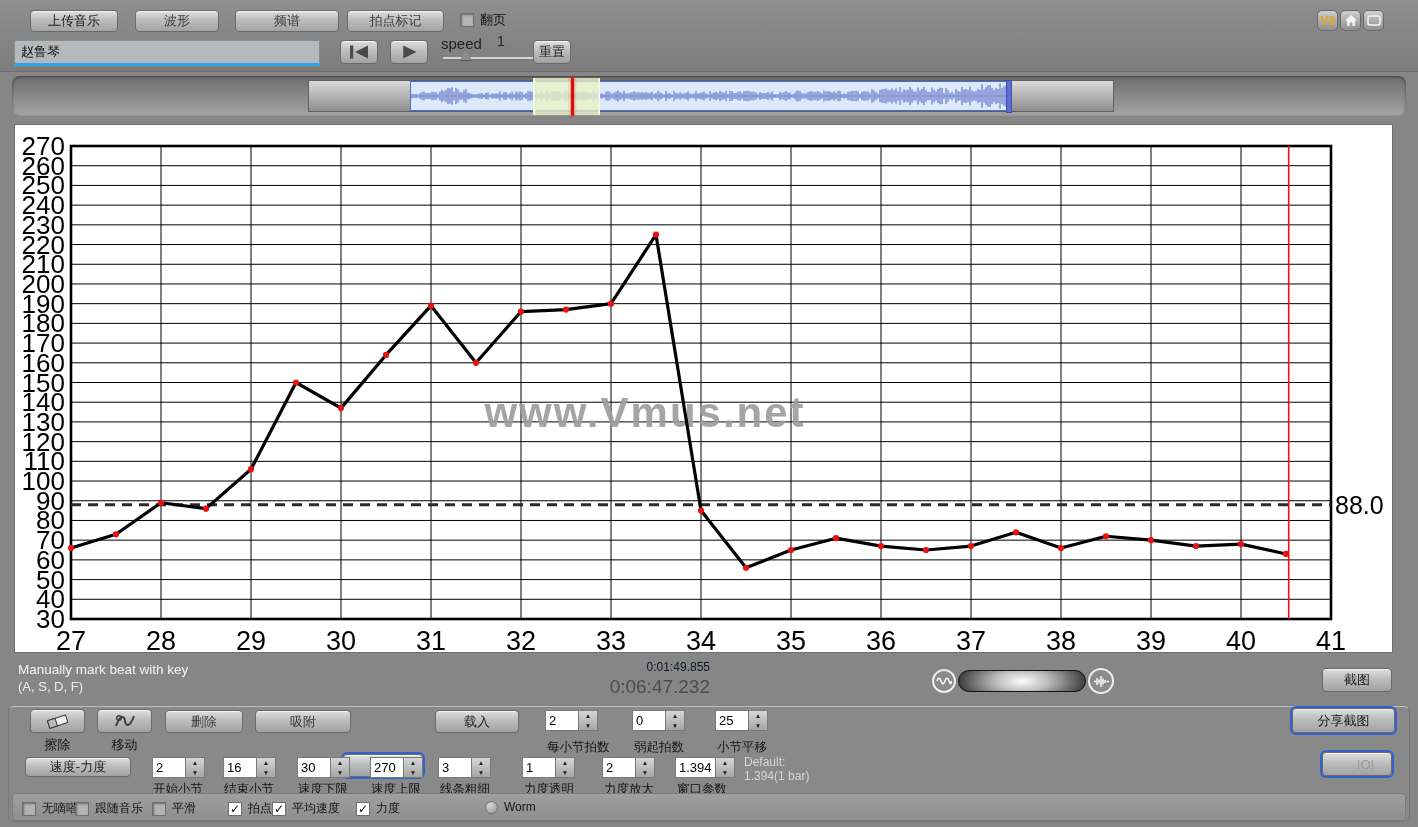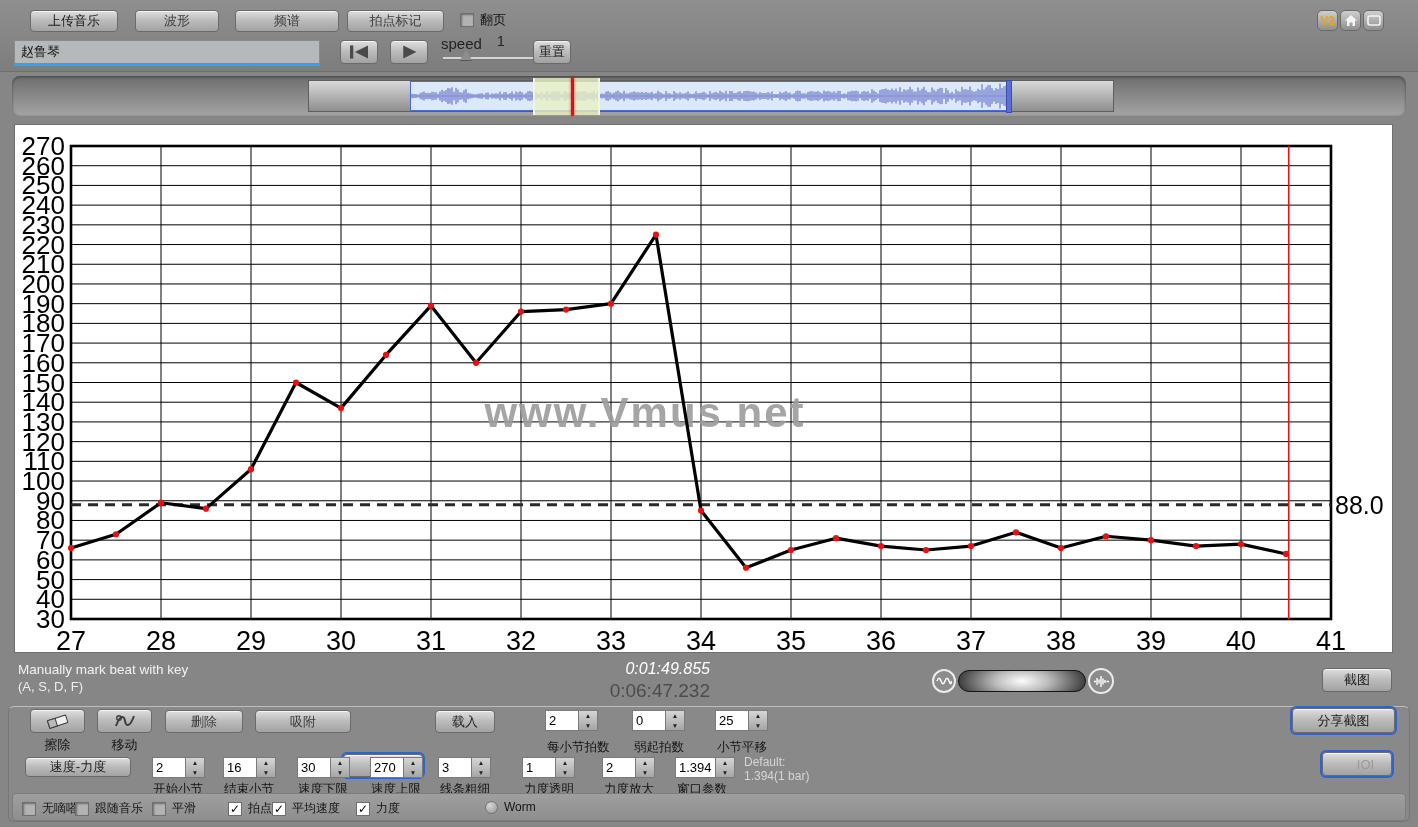--- a/index.html
+++ b/index.html
@@ -512,21 +512,21 @@
         <text x="1136" y="525" text-anchor="middle" font-size="27" fill="#000">39</text>
         <text x="1226" y="525" text-anchor="middle" font-size="27" fill="#000">40</text>
         <text x="1316" y="525" text-anchor="middle" font-size="27" fill="#000">41</text>
       </svg>
   </div>
 
   <div class="lbl" style="left:18px;top:662px;color:#f2f2f2;font-size:13.5px;">Manually mark beat with key</div>
   <div class="lbl" style="left:18px;top:679px;color:#ededed;font-size:13px;">(A, S, D, F)</div>
 
   <div class="abs" style="left:520px;top:660px;width:190px;text-align:right;">
-    <div style="font-size:16px;color:#ffffff;font-style:italic;">0:01:49.855</div>
+    <div style="font-size:12px;color:#0f172a;">0:01:49.855</div>
     <div style="font-size:19px;color:#4c4c4c;margin-top:2px;">0:06:47.232</div>
   </div>
 
   <div class="abs" style="left:932px;top:669px;width:24px;height:24px;border-radius:50%;border:2px solid #ececec;background:#8c8c8c;display:flex;align-items:center;justify-content:center;">
     <svg width="16" height="12" viewBox="0 0 16 12">
       <path d="M1 6 Q3 0.5 5 6 T9 6 T13 6 T15.5 6" stroke="#fff" fill="none" stroke-width="1.5"></path>
     </svg>
   </div>
   <div class="abs" style="left:958px;top:670px;width:128px;height:22px;border-radius:11px;border:1px solid #141414;
               background:radial-gradient(ellipse 55% 140% at 50% 50%,#fdfdfd 0%,#bdbdbd 38%,#2a2a2a 100%);"></div>
@@ -554,21 +554,21 @@
     <svg width="26" height="18" viewBox="0 0 26 18">
       <path d="M4 14 C 8 3, 12 3, 13 9 C 14 15, 18 15, 22 4" stroke="#3f3f3f" fill="none" stroke-width="2"></path>
       <circle cx="7" cy="6" r="2.3" fill="none" stroke="#3f3f3f" stroke-width="1.4"></circle>
     </svg>
   </div>
   <div class="lbl" style="left:97px;top:736px;width:55px;text-align:center;">移动</div>
 
   <div class="btn" style="left:165px;top:710px;width:78px;height:23px;color:#3c3c3c;">删除</div>
   <div class="btn" style="left:255px;top:710px;width:96px;height:23px;color:#3c3c3c;">吸附</div>
   <div class="btn ring" style="left:343px;top:710px;width:80px;height:23px;font-weight:bold;margin-top:44px;">保存</div>
-  <div class="btn" style="left:435px;top:710px;width:60px;height:23px;">载入</div>
+  <div class="btn" style="left:435px;top:710px;width:84px;height:23px;">载入</div>
 
   <div class="spin" style="left:545px;top:710px;">
     <input readonly="" value="2" style="">
     <div class="arrows">
         <span>▲</span>
         <span>▼</span>
       </div>
   </div>
   <div class="sp-label" style="left:547px;top:739px;">每小节拍数</div>
 

